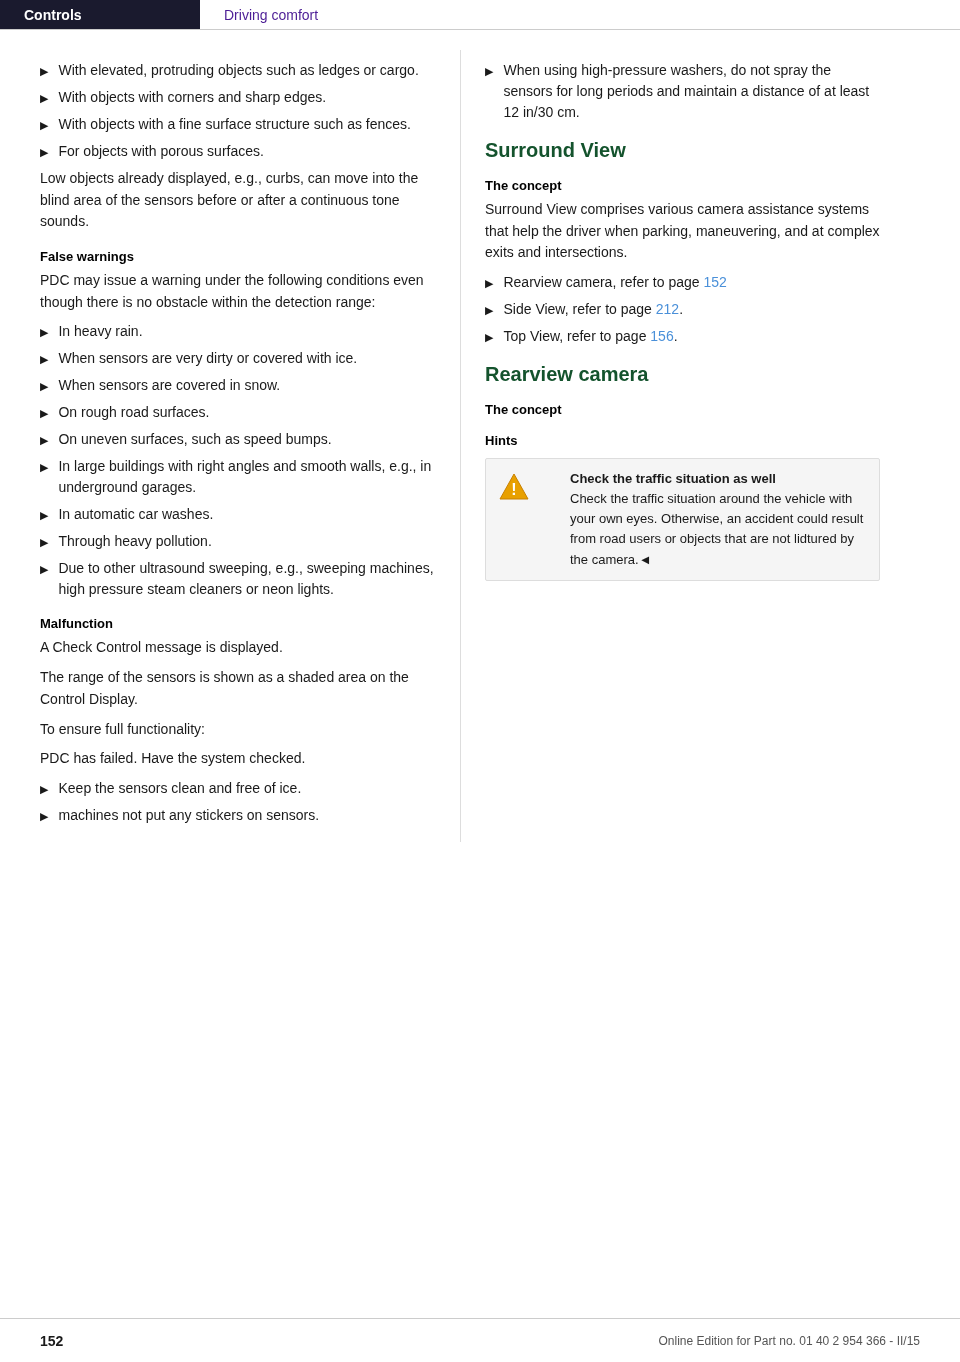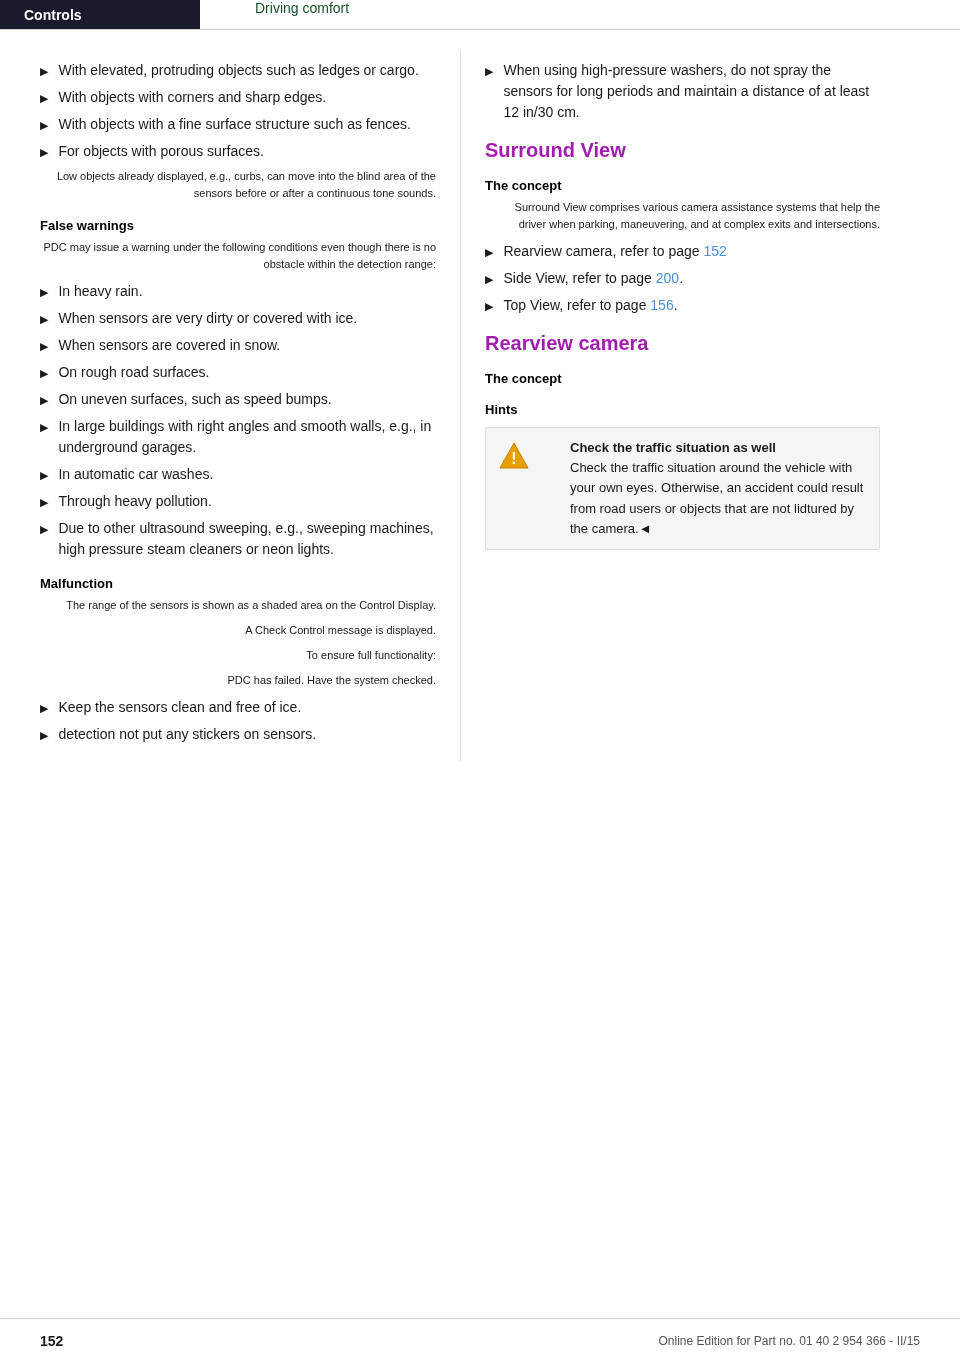--- a/index.html
+++ b/index.html
@@ -24,27 +24,27 @@
       background: #1a1a2e;
       color: #fff;
       display: flex;
       align-items: center;
       padding: 0 24px;
       font-size: 14px;
       font-weight: bold;
       min-width: 200px;
     }
     .header-driving-comfort {
-      color: #14532d;
-      display: flex;
+      color: #4c1d95;
+      display: flex;
+      align-items: center;
       padding: 0 24px;
       font-size: 14px;
       flex: 1;
       border-bottom: none;
-      margin-left: 31px;
     }
 
     
     .content-wrapper {
       display: flex;
       padding: 20px 0 60px 0;
     }
 
     .left-column {
       width: 460px;
@@ -78,31 +78,30 @@
 
     
     .section-heading-blue {
       color: #000000;
       font-size: 13px;
       font-weight: bold;
       margin: 16px 0 6px 0;
     }
 
     .section-heading-large {
-      color: #a21caf;
+      color: #14532d;
       font-size: 20px;
       font-weight: bold;
       margin: 16px 0 8px 0;
     }
 
     .paragraph {
       line-height: 1.55;
       margin-bottom: 8px;
-      font-size: 11px;
-      text-align: right;
+      font-size: 14px;
     }
 
     
     .page-ref {
       color: #4a90d9;
       text-decoration: none;
     }
 
     
     .warning-box {
@@ -227,33 +226,33 @@
         </div>
         <div class="bullet-item">
           <span class="bullet-arrow">▶</span>
           <span class="bullet-text">Due to other ultrasound sweeping, e.g., sweeping machines, high pressure steam cleaners or neon lights.</span>
         </div>
       </div>
     </div>
 
     <div>
       <div class="section-heading-blue">Malfunction</div>
+      <p class="paragraph">A Check Control message is displayed.</p>
       <p class="paragraph">The range of the sensors is shown as a shaded area on the Control Display.</p>
-      <p class="paragraph">A Check Control message is displayed.</p>
       <p class="paragraph">To ensure full functionality:</p>
       <p class="paragraph">PDC has failed. Have the system checked.</p>
 
       <div>
         <div class="bullet-item">
           <span class="bullet-arrow">▶</span>
           <span class="bullet-text">Keep the sensors clean and free of ice.</span>
         </div>
         <div class="bullet-item">
           <span class="bullet-arrow">▶</span>
-          <span class="bullet-text">detection not put any stickers on sensors.</span>
+          <span class="bullet-text">machines not put any stickers on sensors.</span>
         </div>
       </div>
     </div>
   </div>
 
   <div class="right-column">
 
     <div>
       <div class="bullet-item">
         <span class="bullet-arrow">▶</span>
@@ -266,21 +265,21 @@
       <div class="section-heading-blue">The concept</div>
       <p class="paragraph">Surround View comprises various camera assistance systems that help the driver when parking, maneuvering, and at complex exits and intersections.</p>
 
       <div>
         <div class="bullet-item">
           <span class="bullet-arrow">▶</span>
           <span class="bullet-text">Rearview camera, refer to page <a href="#" class="page-ref">152</a></span>
         </div>
         <div class="bullet-item">
           <span class="bullet-arrow">▶</span>
-          <span class="bullet-text">Side View, refer to page <a href="#" class="page-ref">200</a>.</span>
+          <span class="bullet-text">Side View, refer to page <a href="#" class="page-ref">212</a>.</span>
         </div>
         <div class="bullet-item">
           <span class="bullet-arrow">▶</span>
           <span class="bullet-text">Top View, refer to page <a href="#" class="page-ref">156</a>.</span>
         </div>
       </div>
     </div>
 
     <div>
       <h2 class="section-heading-large">Rearview camera</h2>

